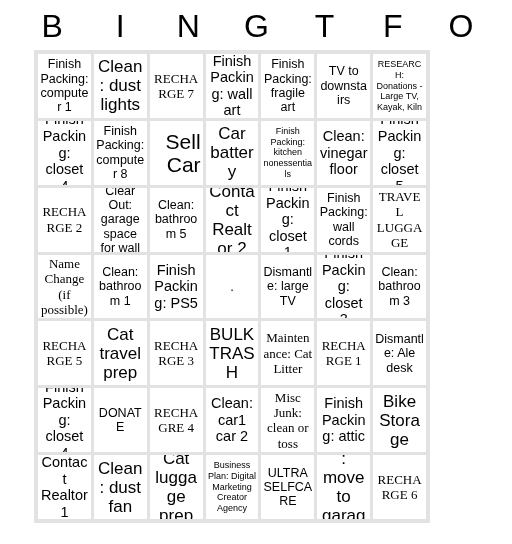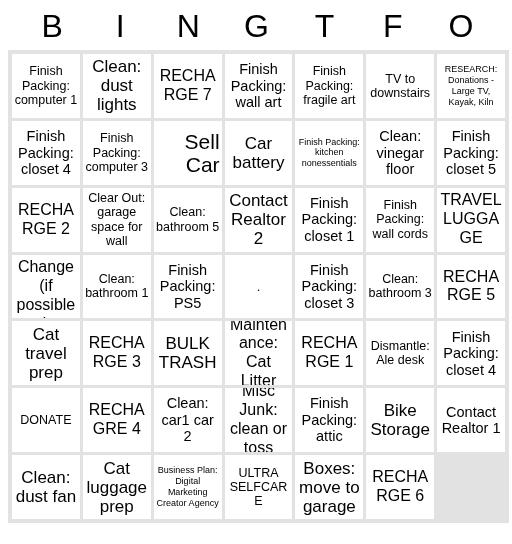--- a/index.html
+++ b/index.html
@@ -41,23 +41,23 @@
     font-size: 32px;
     font-weight: 400;
     line-height: 1;
     color: #000;
     letter-spacing: 0;
   }
 
   
   #grid {
     position: absolute;
-    left: 8px;
+    left: 34px;
     top: 50px;
-    width: 501px;
+    width: 396px;
     height: 473px;
     background: #e2e2e2;
     display: grid;
     grid-template-columns: repeat(7, 1fr);
     grid-template-rows: repeat(7, 1fr);
     gap: 3px;
     padding: 3px;
     box-sizing: border-box;
     border: 1px solid #e2e2e2;
   }
@@ -77,21 +77,21 @@
   .cell span {
     display: block;
     width: 100%;
   }
 
   
   .fs-xxl span { font-size: 21px; line-height: 1.1; text-align: right; }
   .fs-xl  span { font-size: 17px; line-height: 1.12; }
   .fs-lg  span { font-size: 14.5px; line-height: 1.14; }
   .fs-md  span { font-size: 12.5px; line-height: 1.15; }
-  .fs-sm  span { font-size: 16px; line-height: 1.18; }
+  .fs-sm  span { font-size: 13px; line-height: 1.18; font-family: Liberation Serif, serif; }
   .fs-xs  span { font-size: 9px;   line-height: 1.2; }
   .fs-dot span { font-size: 13px; line-height: 1; }
 </style>
 </head>
 <body>
 
 <div id="card">
 
   <div id="header-row">
     <div class="header-cell">B</div>
@@ -122,21 +122,21 @@
       <div class="cell fs-md">
         <span>TV to downstairs</span>
       </div>
       <div class="cell fs-xs">
         <span>RESEARCH: Donations - Large TV, Kayak, Kiln</span>
       </div>
       <div class="cell fs-lg">
         <span>Finish Packing: closet 4</span>
       </div>
       <div class="cell fs-md">
-        <span>Finish Packing: computer 3</span>
+        <span>Finish Packing: computer 8</span>
       </div>
       <div class="cell fs-xxl">
         <span>Sell Car</span>
       </div>
       <div class="cell fs-xl">
         <span>Car battery</span>
       </div>
       <div class="cell fs-xs">
         <span>Finish Packing: kitchen nonessentials</span>
       </div>
@@ -172,20 +172,23 @@
       </div>
       <div class="cell fs-md">
         <span>Clean: bathroom 1</span>
       </div>
       <div class="cell fs-lg">
         <span>Finish Packing: PS5</span>
       </div>
       <div class="cell fs-dot">
         <span>.</span>
       </div>
+      <div class="cell fs-md">
+        <span>Dismantle: large TV</span>
+      </div>
       <div class="cell fs-lg">
         <span>Finish Packing: closet 3</span>
       </div>
       <div class="cell fs-md">
         <span>Clean: bathroom 3</span>
       </div>
       <div class="cell fs-sm">
         <span>RECHARGE 5</span>
       </div>
       <div class="cell fs-xl">

